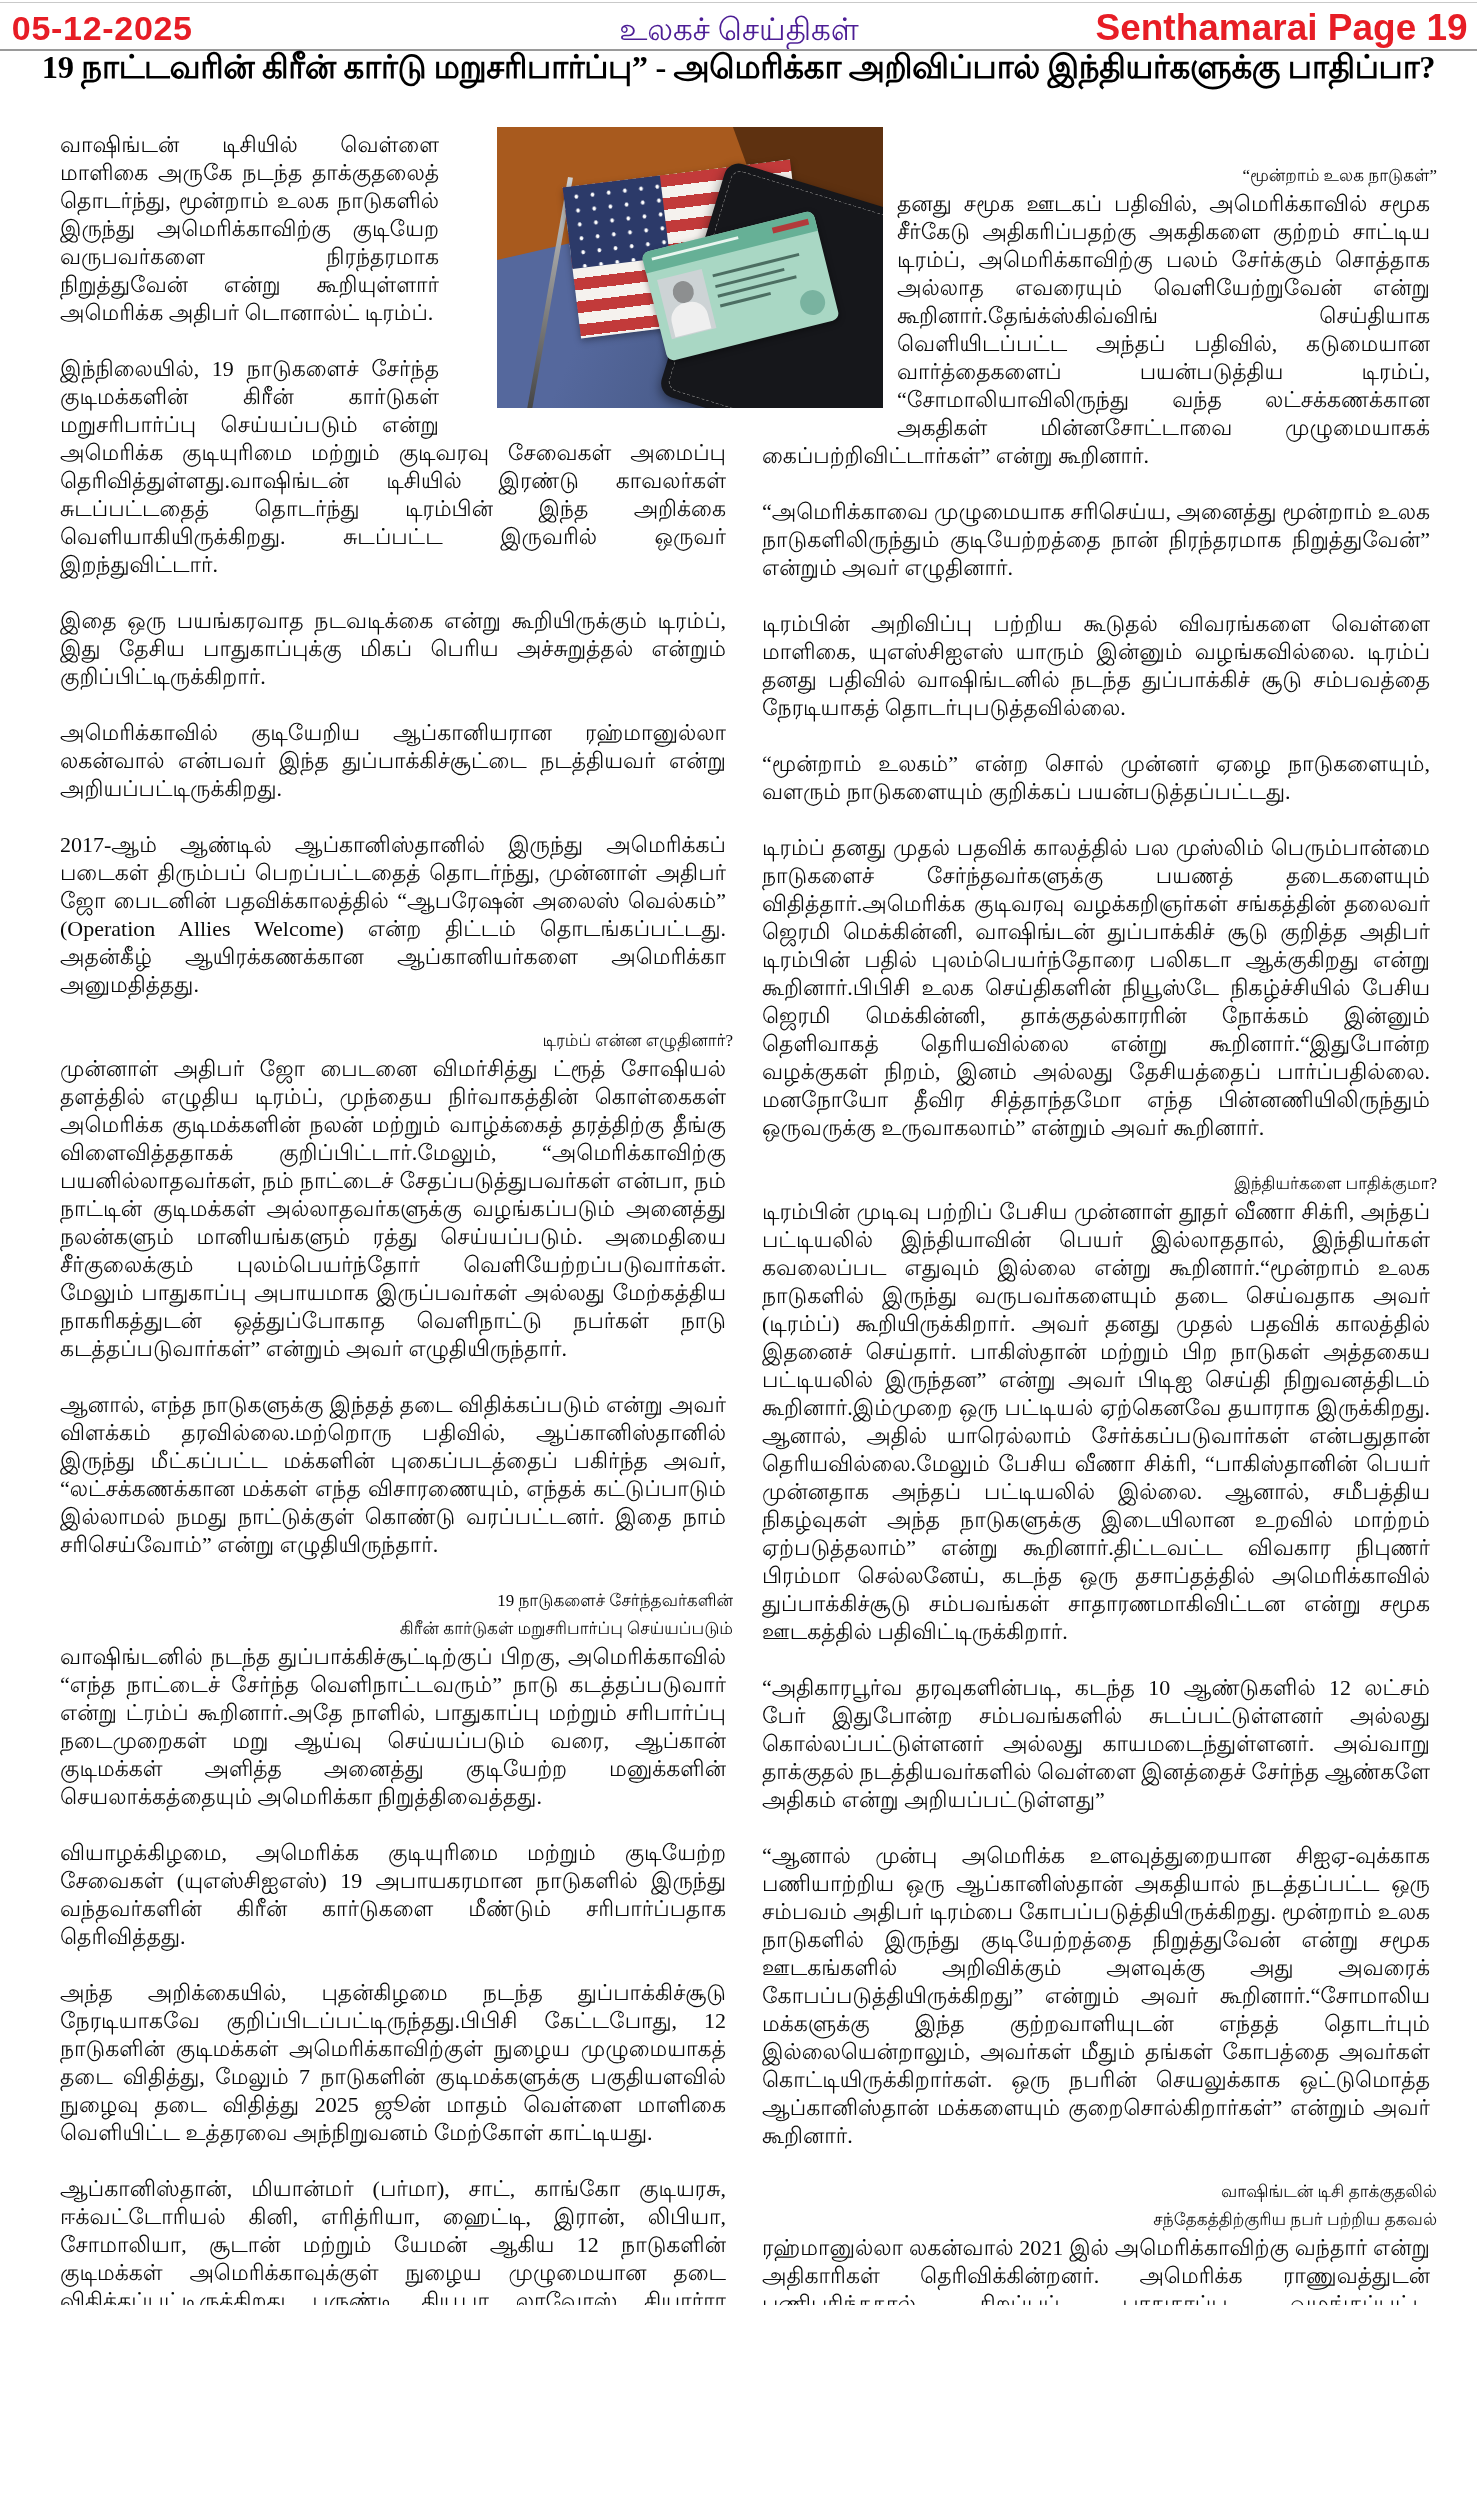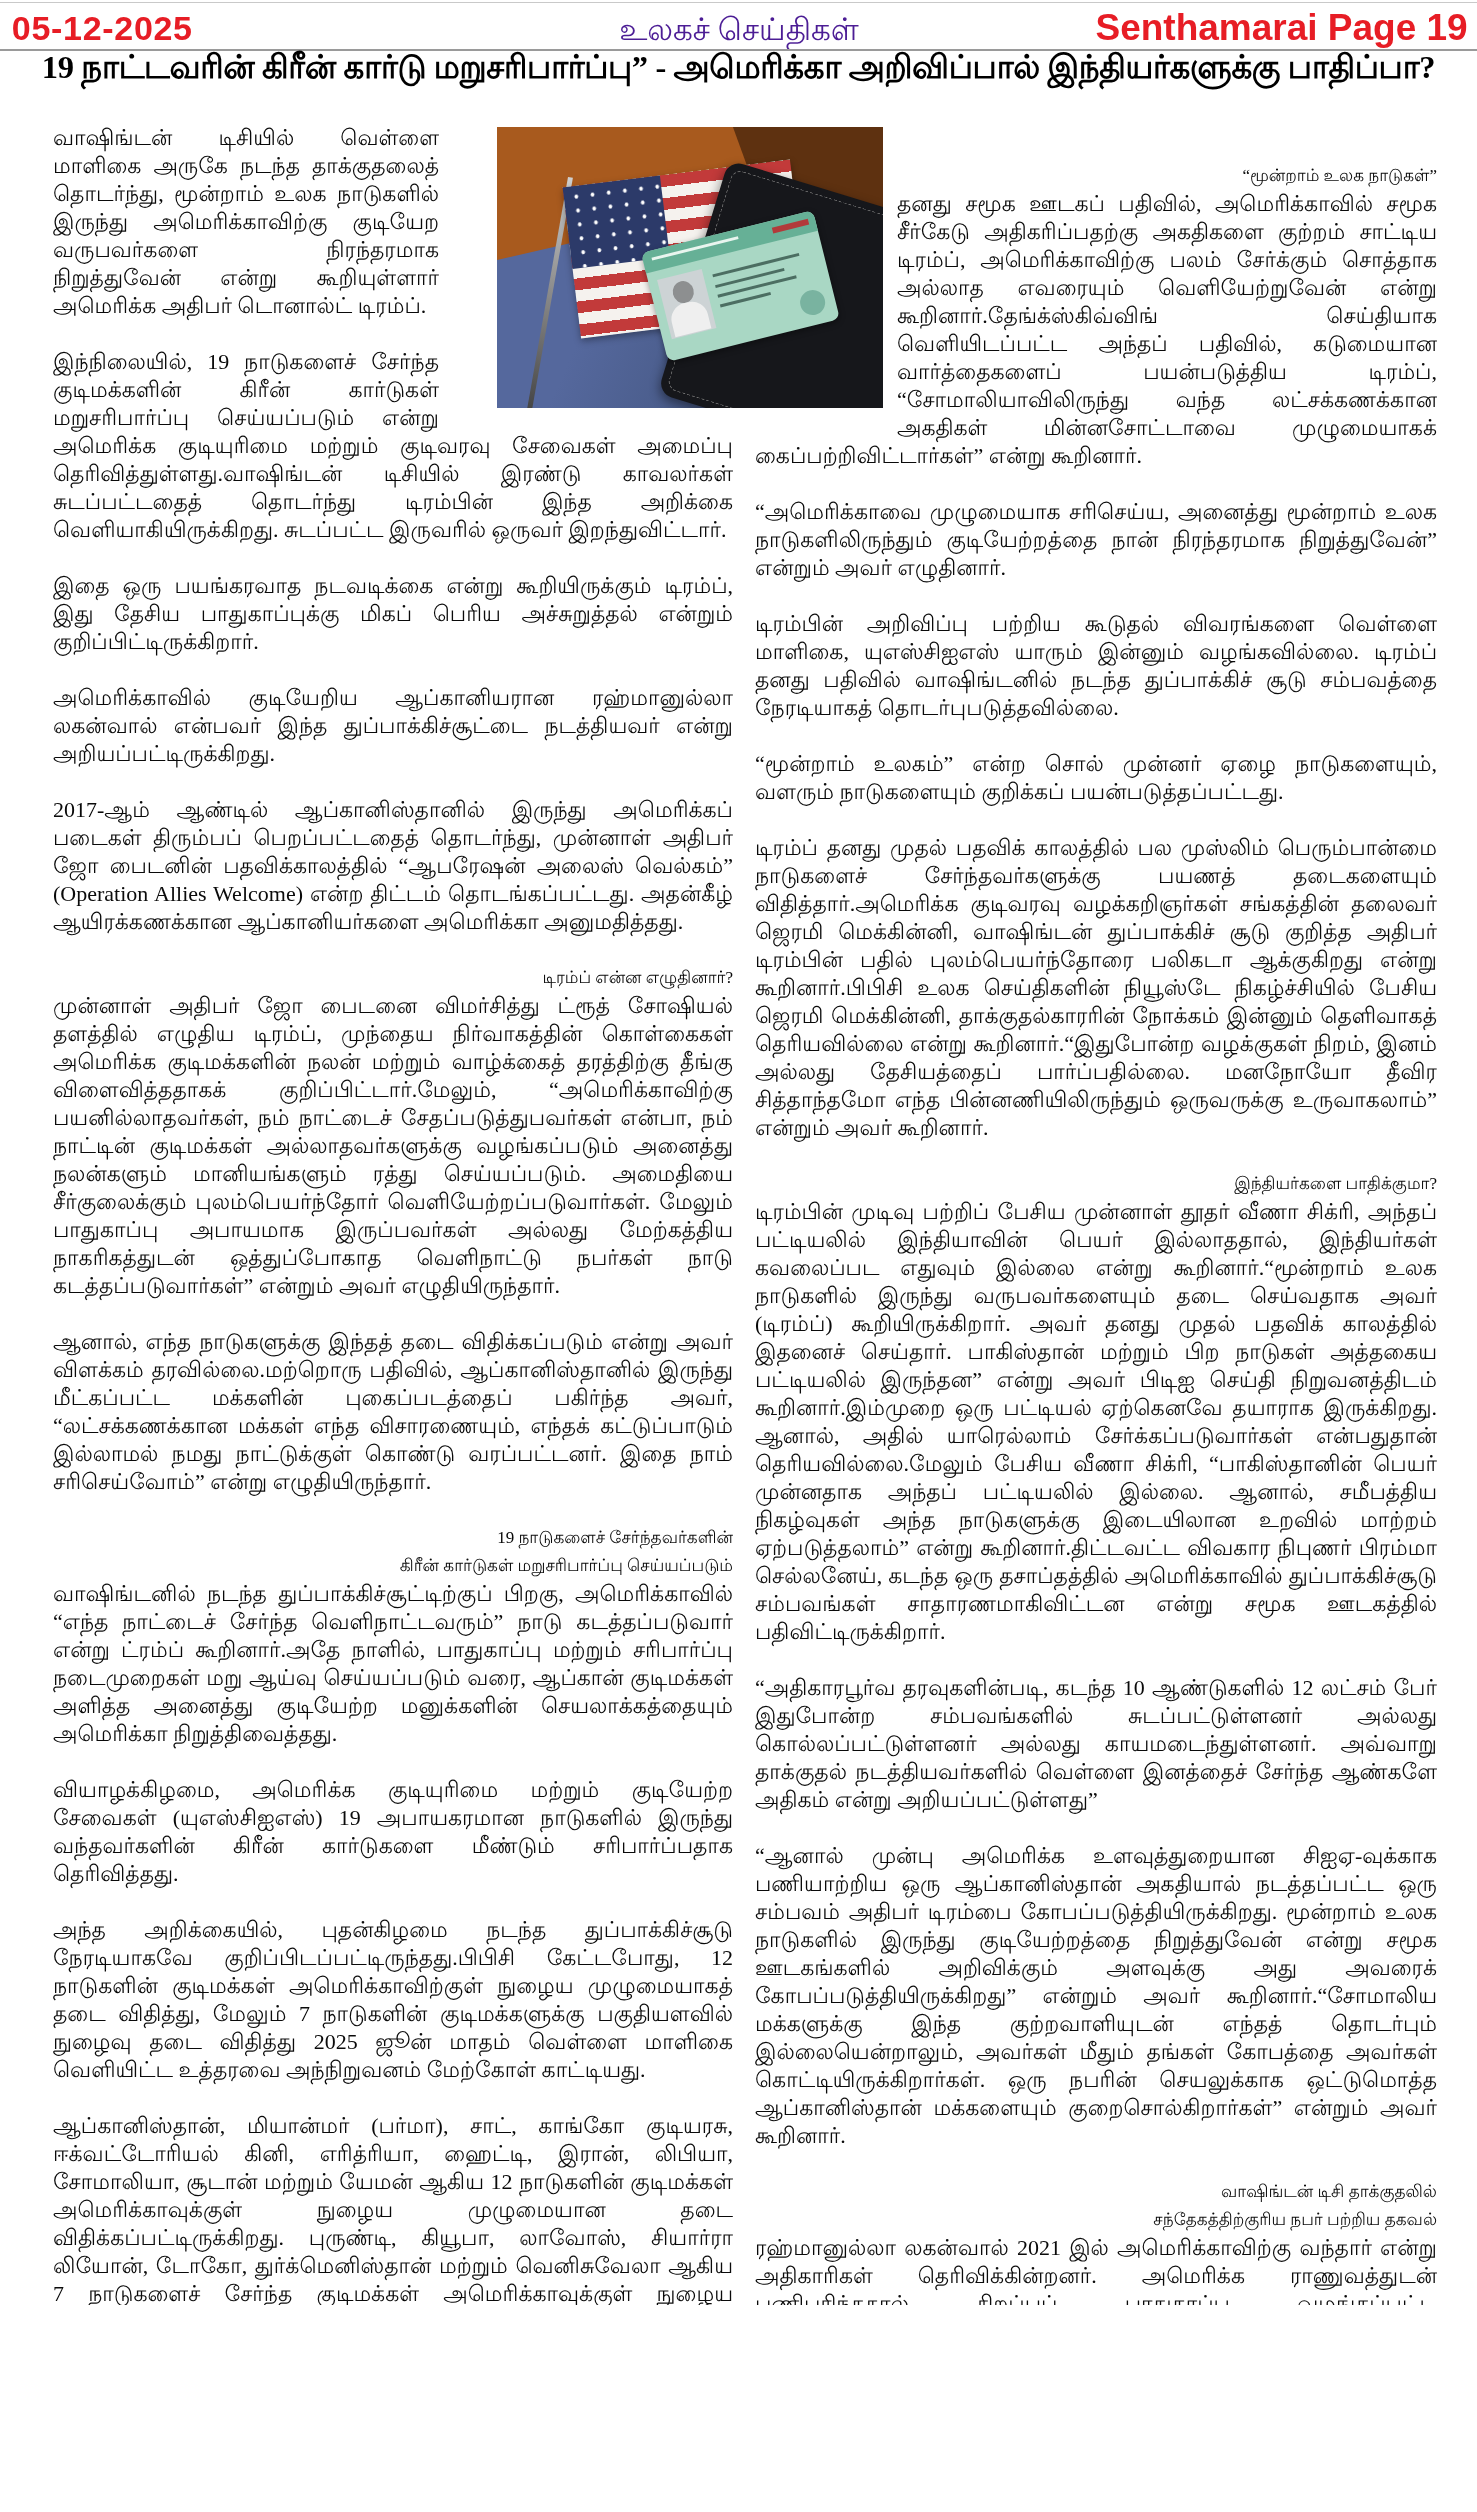--- a/index.html
+++ b/index.html
@@ -13,21 +13,21 @@
                font-size:31px;color:#4c1d95;}
   .hdr-mast{position:absolute;right:10.3px;top:3px;font-family:"Liberation Sans",sans-serif;
             font-weight:bold;font-size:37px;color:#e71d25;}
   .rule{position:absolute;left:0;top:49px;width:1478px;height:2.2px;background:#9a9a9a;}
   .headline{position:absolute;left:22px;top:49px;width:1433px;margin:0;text-align:center;
             font-size:32.5px;font-weight:bold;color:#000;white-space:nowrap;letter-spacing:-0.4px;}
   
   .col{position:absolute;top:124px;font-size:22px;line-height:28px;text-align:justify;}
   .col-left{left:53px;width:680px;}
   .col-right{left:755px;width:682px;}
-  .col p{margin:0;}
+  .col p{margin:7px;}
   .col p + p, .col h2 + h2, .col p + h2{margin-top:28px;}
   .col h2 + p{margin-top:0;}
   .subhead{margin:0;font-size:17px;line-height:28px;font-weight:normal;white-space:pre-line;
            text-align:right;}
   .sub-indent{text-indent:22px;}
   .spacer-r{float:right;width:294px;height:290px;}
   .spacer-l{float:left;width:142px;height:297px;}
   .rc-pad{height:38px;}
   
   .photo{position:absolute;left:497px;top:127px;width:386px;height:281px;overflow:hidden;

